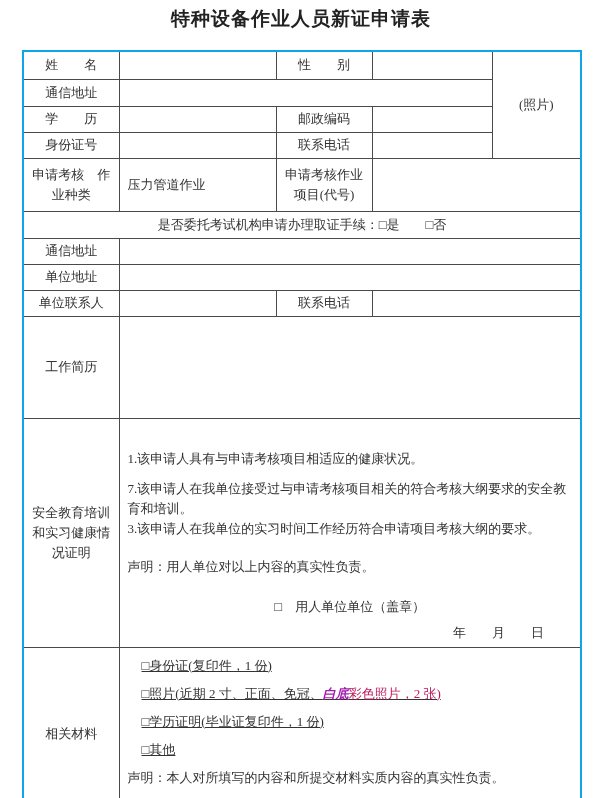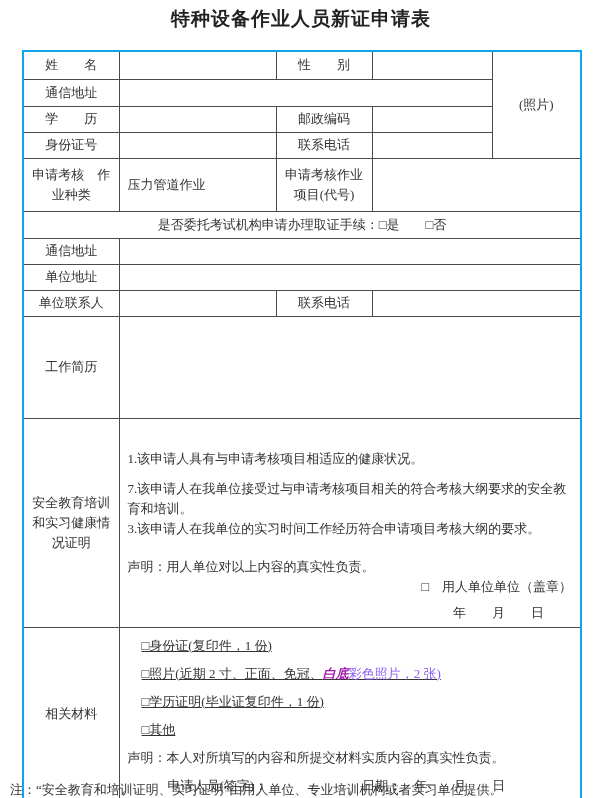--- a/index.html
+++ b/index.html
@@ -46,21 +46,21 @@
     text-align: center;
     white-space: pre-line;
     padding: 2px 4px;
   }
   td.val { padding: 4px 8px; }
   td.photo-cell { text-align: center; }
   td.center-row { text-align: center; }
   td.content { vertical-align: top; padding: 8px 8px 4px 8px; }
   .stmt-1 { margin-bottom: 10px; margin-top: 22px; }
   .decl { margin-top: 18px; }
-  .stamp-line { text-align: right; }
+  .stamp-line { margin-top: 20px; text-align: center; }
   .date-right { margin-top: 6px; text-align: right; padding-right: 28px; }
   .mat-item { padding-left: 14px; margin-bottom: 8px; text-decoration: underline; }
   .mat-decl { margin-top: 6px; }
   .sig-line { margin-top: 8px; padding-left: 40px; }
   .sig-date { margin-left: 95px; }
   .red-bi { font-weight: bold; font-style: italic; }
   .footnote {
     position: absolute;
     left: 10px;
     top: 781px;
@@ -159,28 +159,27 @@
         <div class="stamp-line">□　用人单位单位（盖章）</div>
         <div class="date-right">年　　月　　日</div>
       </td>
     </tr>
 
     <tr style="height:156px">
       <td class="lbl">相关材料</td>
       <td class="content" colspan="4">
         <div class="mat-item">□身份证(复印件，1 份)</div>
         <div class="mat-item">
-          <span>□照片(近期 2 寸、正面、免冠、</span><span class="red-bi" id="red-hl" style="color: #a21caf;">白底</span><span id="red-sfx" style="color: #8b5cf6; margin-top: 31px;">彩色照片，2 张)</span>
+          <span>□照片(近期 2 寸、正面、免冠、</span><span class="red-bi" id="red-hl" style="color: #a21caf;">白底</span><span id="red-sfx" style="color: #be185d; margin-top: 31px;">彩色照片，2 张)</span>
         </div>
         <div class="mat-item">□学历证明(毕业证复印件，1 份)</div>
         <div class="mat-item">□其他</div>
         <div class="mat-decl">声明：本人对所填写的内容和所提交材料实质内容的真实性负责。</div>
         <div class="sig-line">
           <span>申请人员(签字)：</span><span class="sig-date">日期：</span><span>　年　　月　　日</span>
         </div>
       </td>
     </tr>
   </tbody>
     </table>
 
-  <div class="footnote">注：“安全教育和培训证明、实习证明”由用人单位、专业培训机构或者实习单位提供。</div>
 
 </div>
 
 </body></html>

